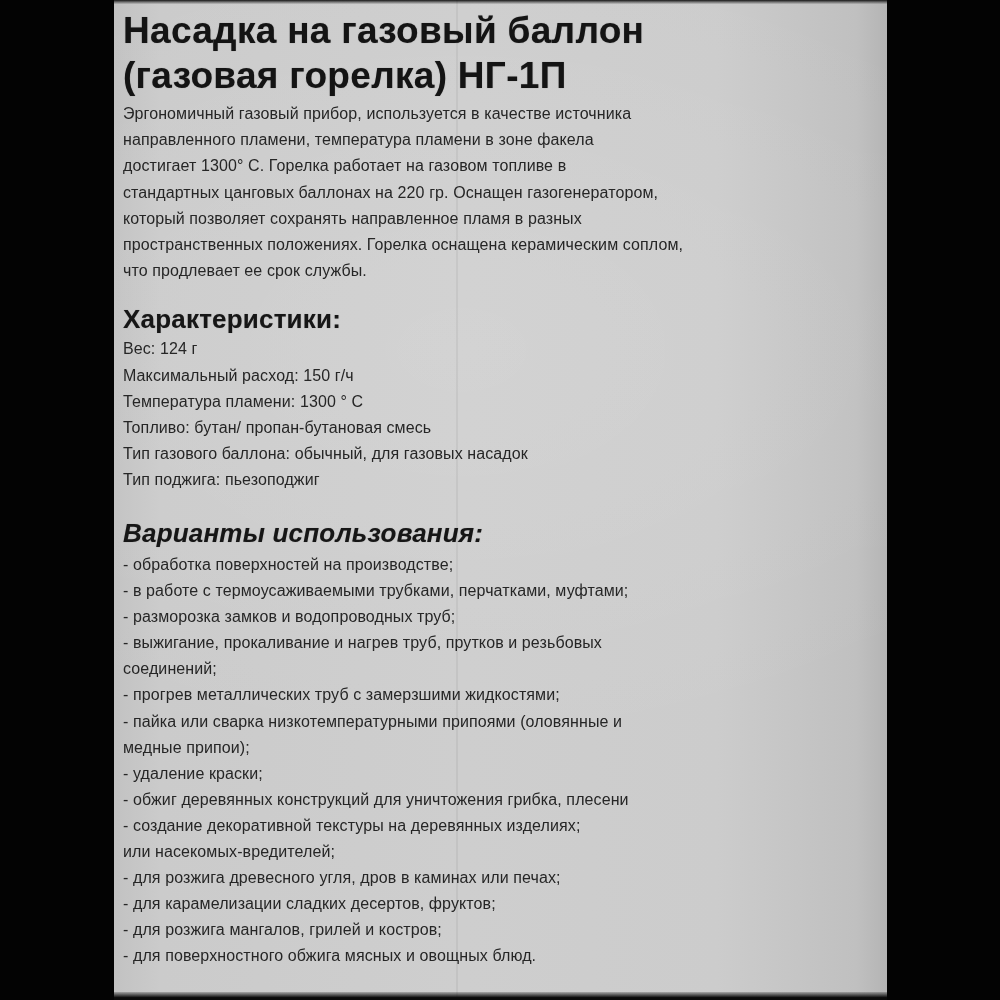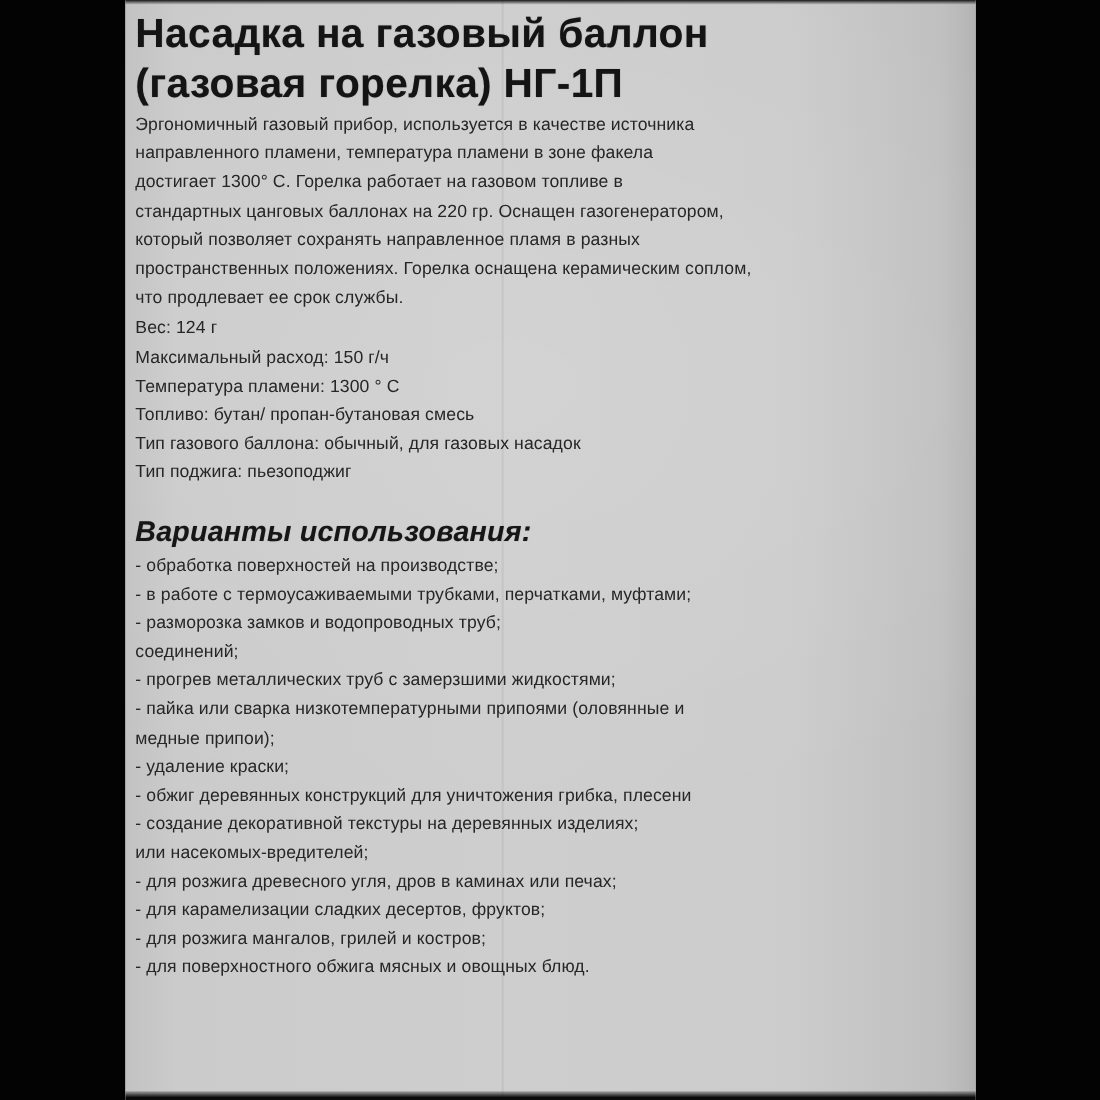--- a/index.html
+++ b/index.html
@@ -114,36 +114,38 @@
     <div class="para">
       <div class="line">Эргономичный газовый прибор, используется в качестве источника</div>
       <div class="line">направленного пламени, температура пламени в зоне факела</div>
       <div class="line">достигает 1300° С. Горелка  работает на газовом топливе в</div>
       <div class="line">стандартных цанговых баллонах на 220 гр. Оснащен газогенератором,</div>
       <div class="line">который позволяет сохранять направленное пламя в разных</div>
       <div class="line">пространственных положениях. Горелка оснащена керамическим соплом,</div>
       <div class="line">что продлевает ее срок службы.</div>
     </div>
 
+    <div class="section-heading specs-heading">Характеристики:</div>
 
     <div class="specs">
       <div class="line">Вес: 124 г</div>
       <div class="line">Максимальный расход: 150 г/ч</div>
       <div class="line">Температура пламени: 1300 ° С</div>
       <div class="line">Топливо: бутан/ пропан-бутановая смесь</div>
       <div class="line">Тип газового баллона: обычный, для газовых насадок</div>
       <div class="line">Тип поджига: пьезоподжиг</div>
     </div>
 
     <div class="section-heading usage-heading">Варианты использования:</div>
 
     <div class="usage">
       <div class="line">- обработка поверхностей на производстве;</div>
       <div class="line">- в работе с термоусаживаемыми трубками, перчатками, муфтами;</div>
       <div class="line">- разморозка замков и водопроводных труб;</div>
+      <div class="line">- выжигание, прокаливание и нагрев труб, прутков и резьбовых</div>
       <div class="line">соединений;</div>
       <div class="line">- прогрев металлических труб с замерзшими жидкостями;</div>
       <div class="line">- пайка или сварка низкотемпературными припоями (оловянные и</div>
       <div class="line">медные припои);</div>
       <div class="line">- удаление краски;</div>
       <div class="line">- обжиг деревянных конструкций для уничтожения грибка, плесени</div>
       <div class="line">- создание декоративной текстуры на деревянных изделиях;</div>
       <div class="line">или насекомых-вредителей;</div>
       <div class="line">- для розжига древесного угля, дров в каминах или печах;</div>
       <div class="line">- для карамелизации сладких десертов, фруктов;</div>

